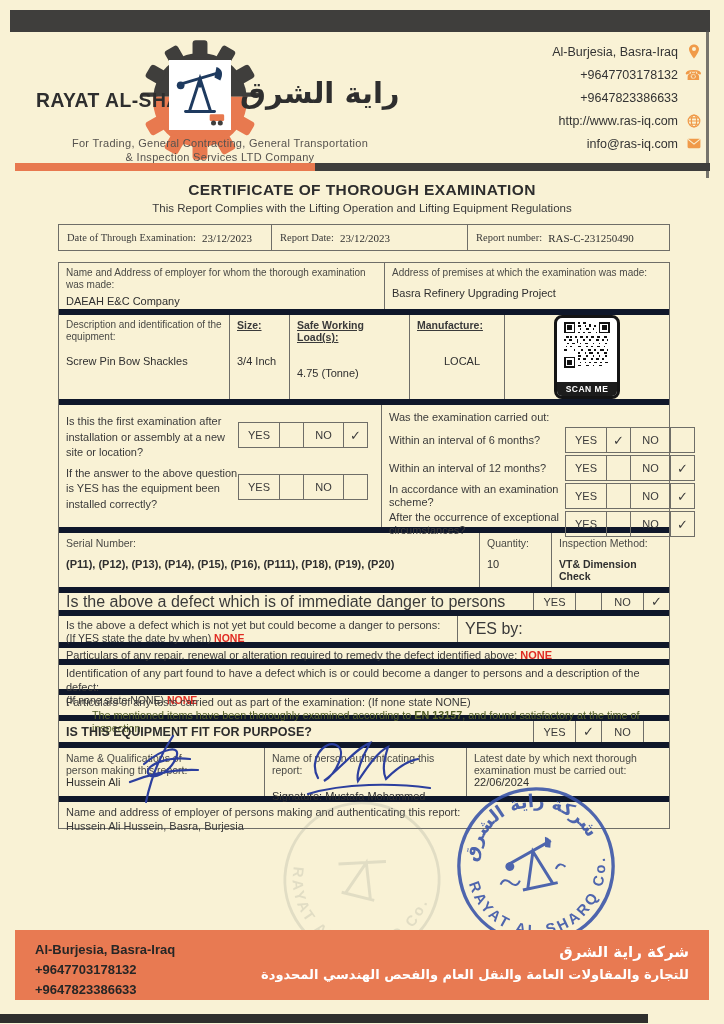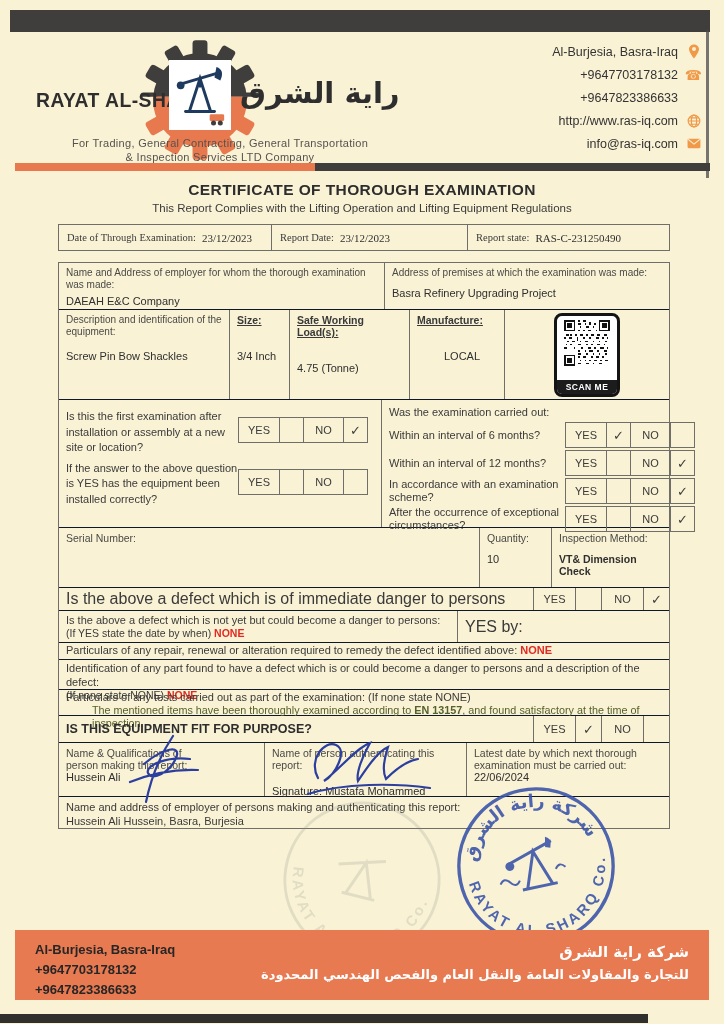--- a/index.html
+++ b/index.html
@@ -34,21 +34,21 @@
   .subtitle{font-size:11.5px;color:#3a3a3a;margin-top:3px;}
   
   .daterow{position:absolute;top:224px;left:58px;width:612px;height:27px;display:flex;
            border:1px solid #6f6e68;box-sizing:border-box;font-size:10.5px;}
   .dcell{display:flex;align-items:center;padding-left:8px;box-sizing:border-box;font-family:Liberation Serif, serif;}
   .dcell+.dcell{border-left:1px solid #6f6e68;}
   .dval{margin-left:6px;font-size:11px;color:#2f2f2f;}
   
   .mtable{position:absolute;top:262px;left:58px;width:612px;border:1px solid #6f6e68;box-sizing:border-box;}
   .mrow{display:flex;box-sizing:border-box;}
-  .mrow+.mrow{border-top:1px solid #0f172a;}
+  .mrow+.mrow{border-top:6px solid #0f172a;}
   .mcell{box-sizing:border-box;padding:4px 7px;}
   .mcell+.mcell{border-left:1px solid #6f6e68;}
   .lbl{font-size:10px;color:#4a4a46;line-height:12px;}
   .lblu{font-size:10.5px;font-weight:bold;text-decoration:underline;color:#3a3a3a;line-height:12px;}
   .val{font-size:11px;color:#2f2f2f;}
   
   .yn{display:inline-flex;border:1px solid #6f6e68;height:24px;background:transparent;flex:none;}
   .yn span{display:flex;align-items:center;justify-content:center;font-size:11px;box-sizing:border-box;}
   .yn .lab{width:40px;}
   .yn .chk{width:24px;border-left:1px solid #6f6e68;font-family:"DejaVu Sans",sans-serif;
@@ -201,21 +201,21 @@
   <div class="daterow">
     <div class="dcell" style="width:212px;">
       <span>Date of Through Examination:</span>
       <span class="dval">23/12/2023</span>
     </div>
     <div class="dcell" style="width:196px;">
       <span>Report Date:</span>
       <span class="dval">23/12/2023</span>
     </div>
     <div class="dcell" style="flex:1;">
-      <span>Report state:</span>
+      <span>Report number:</span>
       <span class="dval">RAS-C-231250490</span>
     </div>
   </div>
 
   <div class="mtable">
 
     <div class="mrow" style="height:46px;">
       <div class="mcell" style="width:325px;">
         <div class="lbl">Name and Address of employer for whom the thorough examination was made:</div>
         <div class="val" style="margin-top:4px;">DAEAH E&amp;C Company</div>
@@ -315,20 +315,21 @@
             <span class="lab nb">NO</span>
             <span class="chk">✓</span>
           </div>
         </div>
       </div>
     </div>
 
     <div class="mrow" style="height:60px;">
       <div class="mcell" style="width:420px;">
         <div class="lbl" style="font-size:10.5px;">Serial Number:</div>
+        <div class="val" style="margin-top:9px;font-weight:bold;">(P11), (P12), (P13), (P14), (P15), (P16), (P111), (P18), (P19), (P20)</div>
       </div>
       <div class="mcell" style="width:72px;">
         <div class="lbl" style="font-size:10.5px;">Quantity:</div>
         <div class="val" style="margin-top:9px;">10</div>
       </div>
       <div class="mcell" style="flex:1;">
         <div class="lbl" style="font-size:10.5px;">Inspection Method:</div>
         <div class="val" style="margin-top:9px;font-weight:bold;font-size:10.5px;">VT&amp; Dimension Check</div>
       </div>
     </div>

